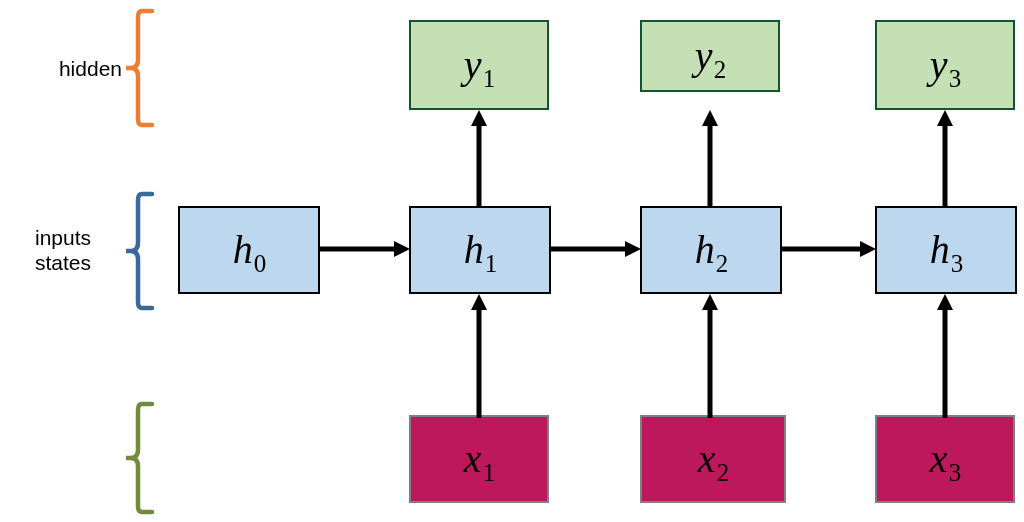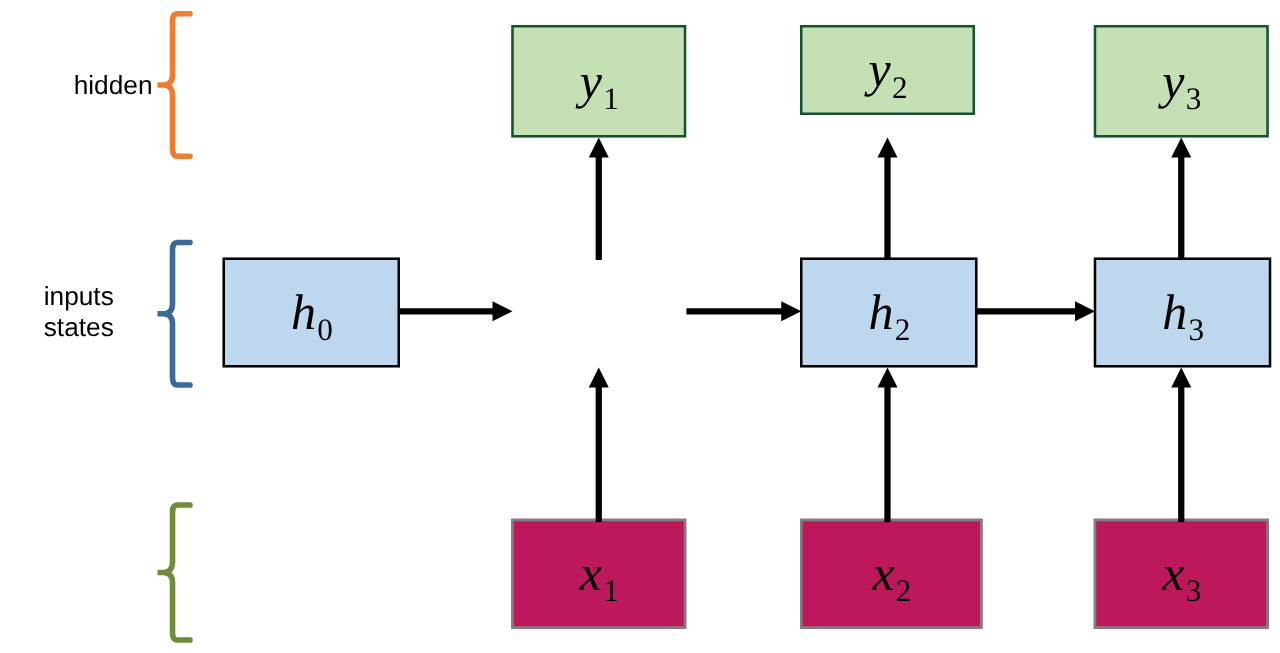--- a/index.html
+++ b/index.html
@@ -128,20 +128,25 @@
       <span>y</span><span class="sub">3</span>
     </span>
   </div>
 
   <div class="node node-hidden" style="left:178px; top:206px; width:142px; height:88px;">
     <span class="sym">
       <span>h</span><span class="sub">0</span>
     </span>
   </div>
 
+  <div class="node node-hidden" style="left:409px; top:206px; width:142px; height:88px;">
+    <span class="sym">
+      <span>h</span><span class="sub">1</span>
+    </span>
+  </div>
 
   <div class="node node-hidden" style="left:640px; top:206px; width:142px; height:88px;">
     <span class="sym">
       <span>h</span><span class="sub">2</span>
     </span>
   </div>
 
   <div class="node node-hidden" style="left:875px; top:206px; width:142px; height:88px;">
     <span class="sym">
       <span>h</span><span class="sub">3</span>

